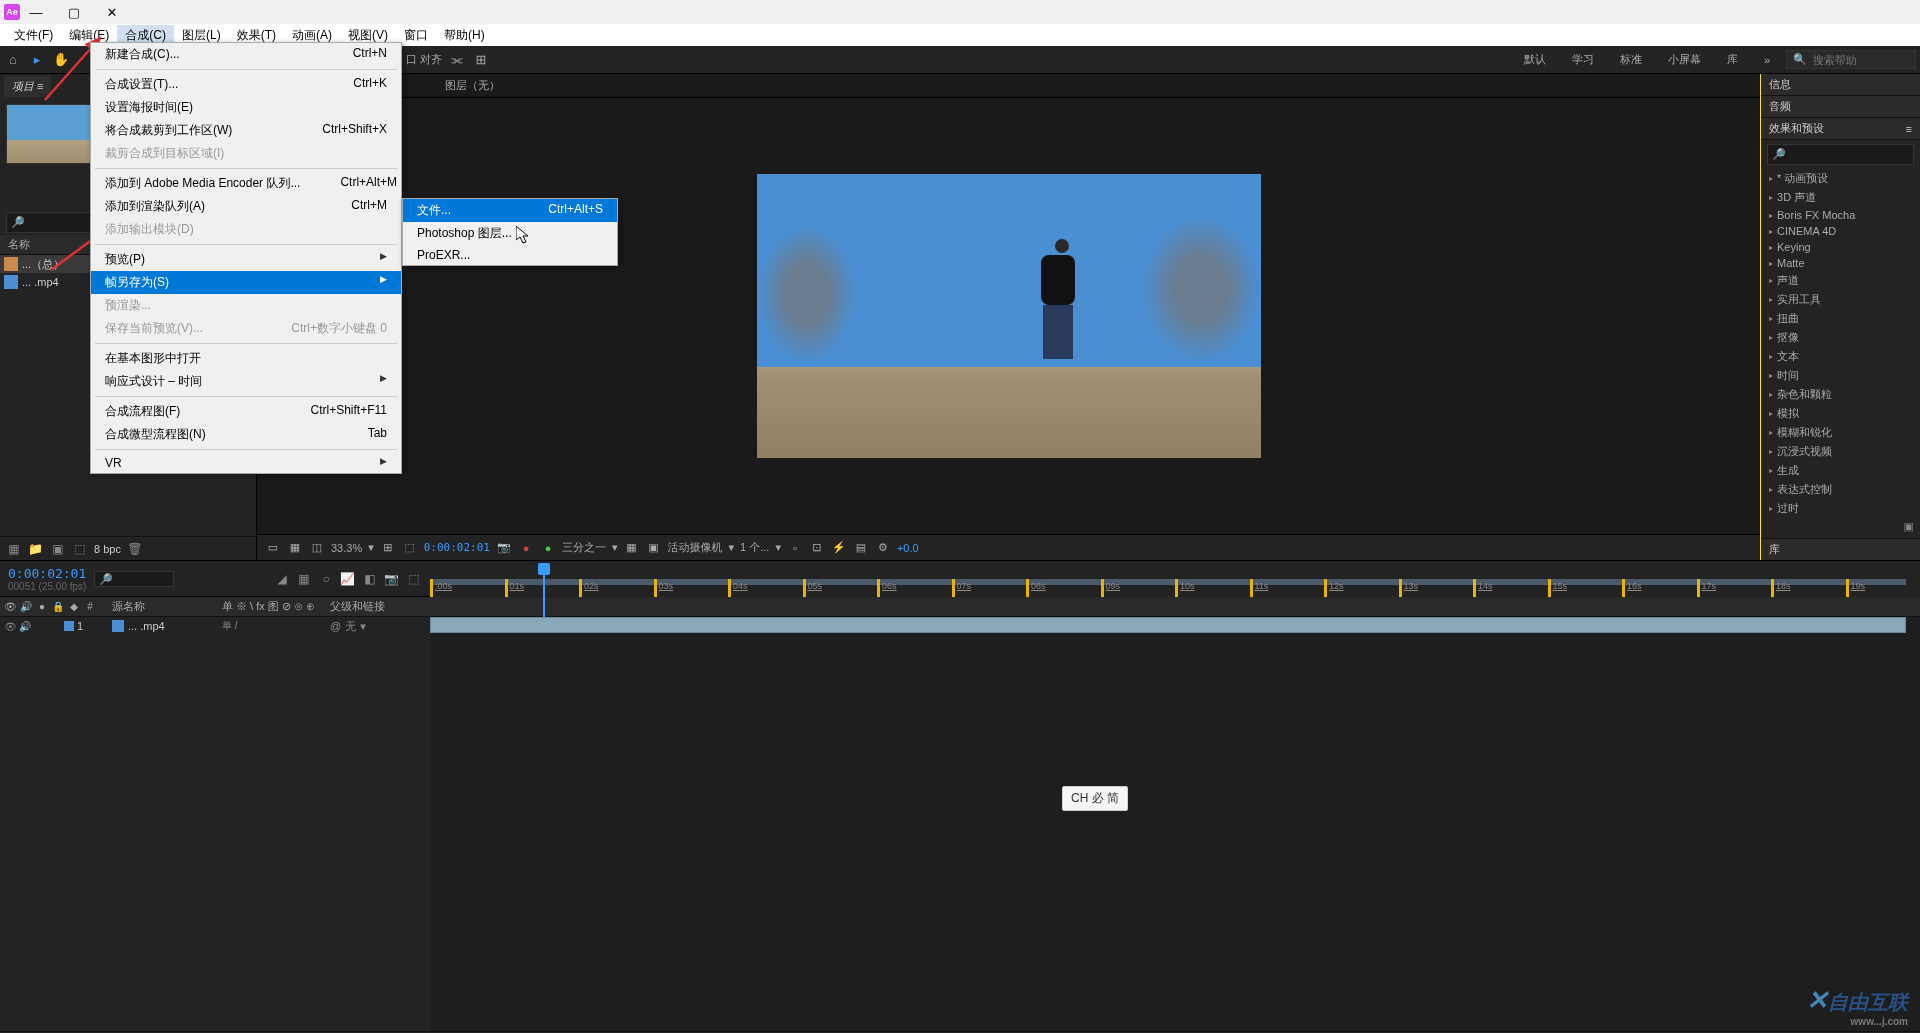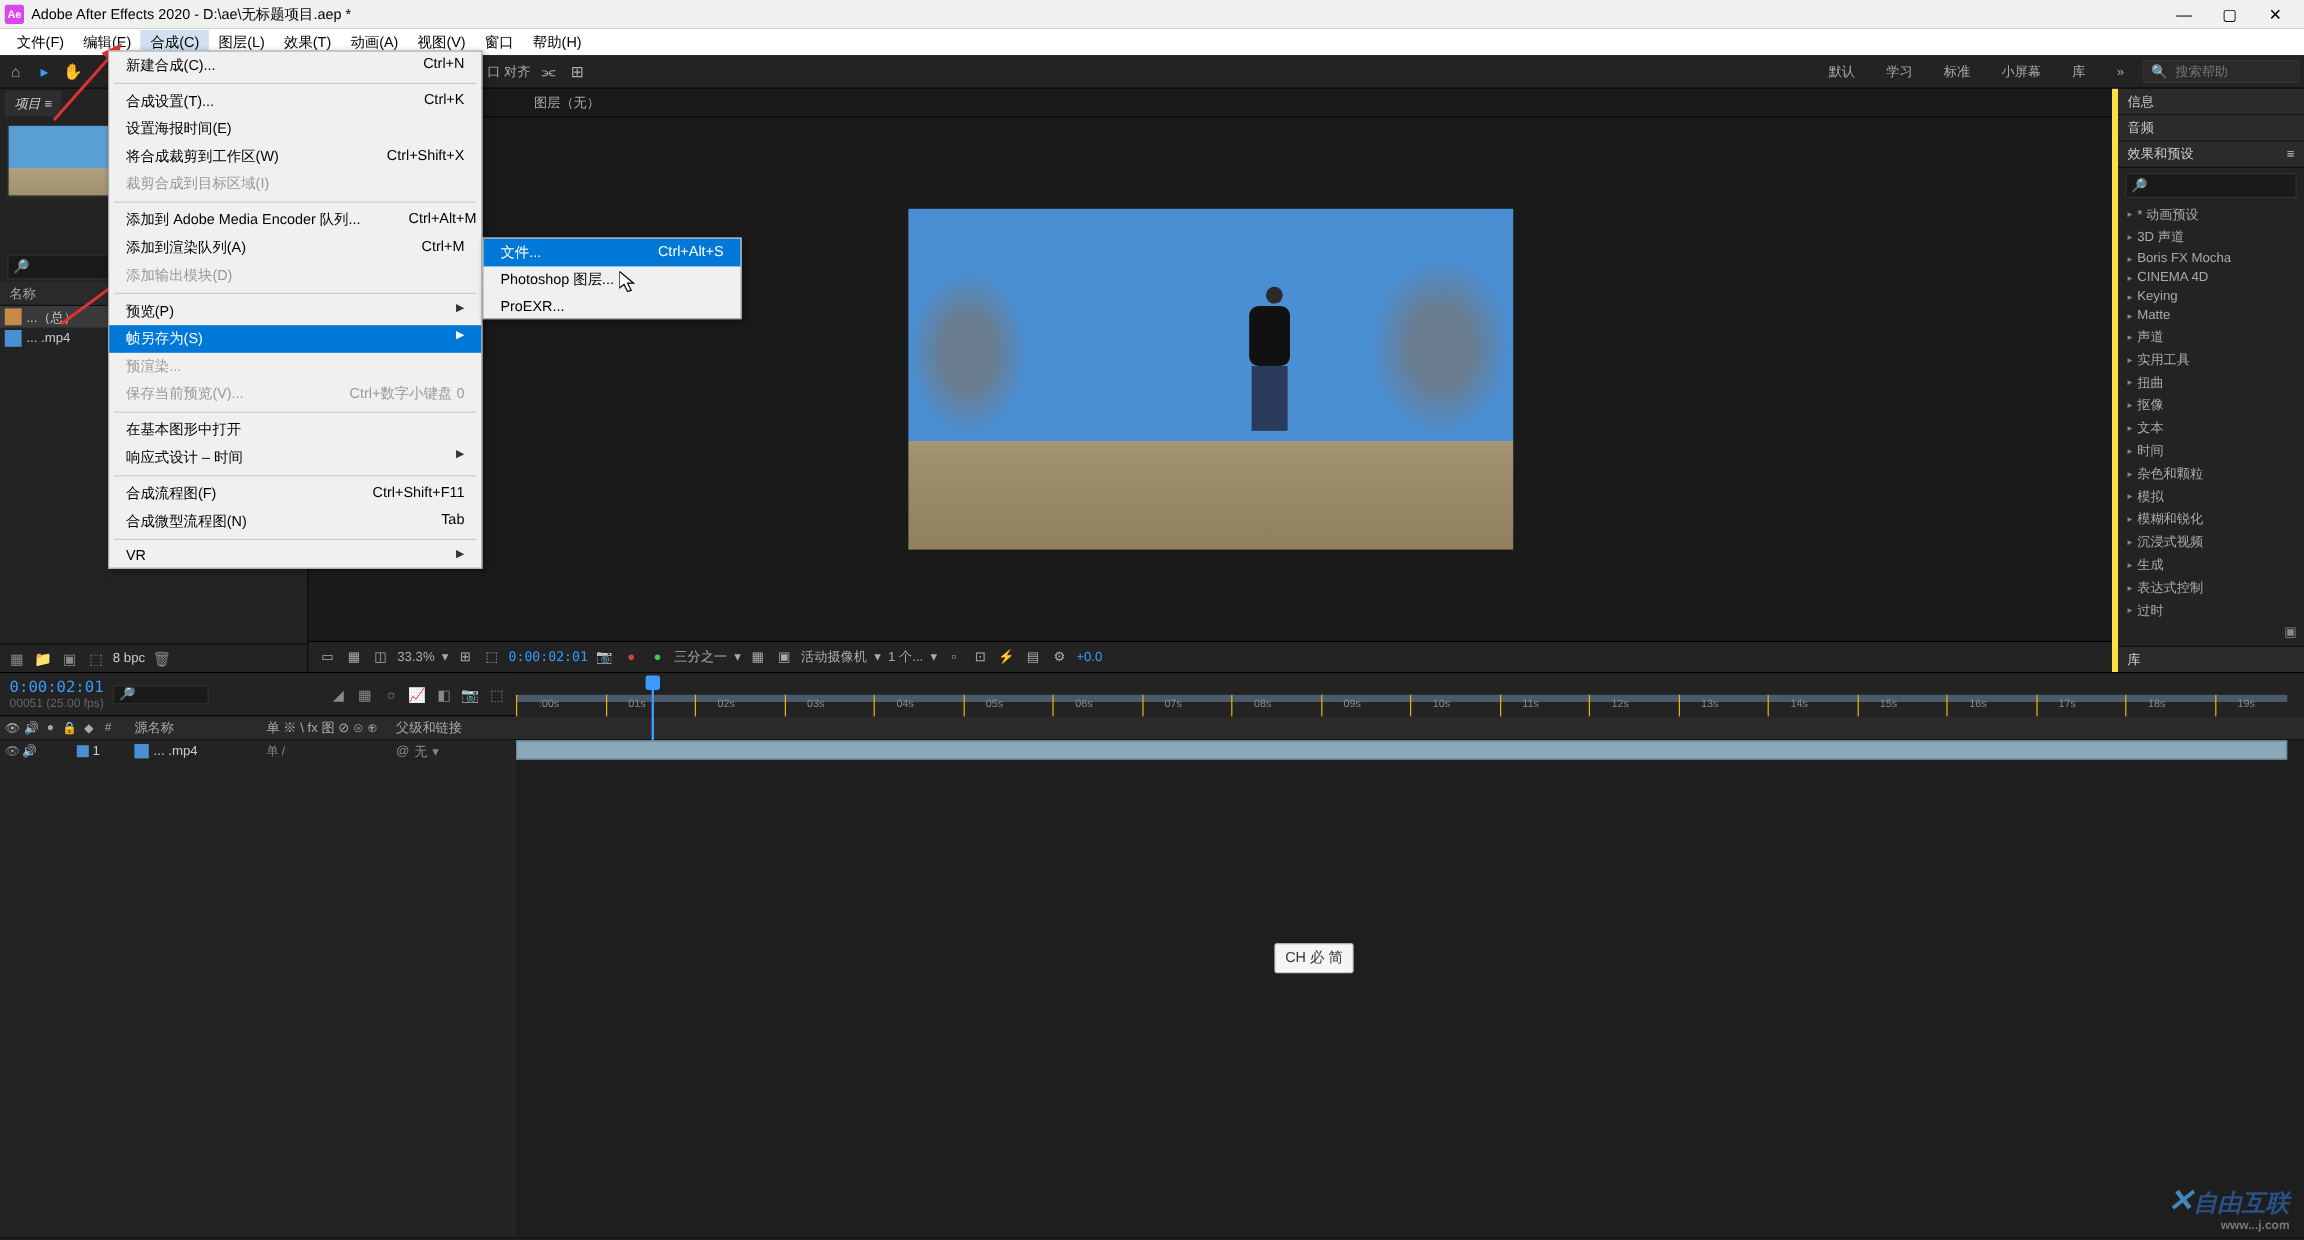--- a/index.html
+++ b/index.html
@@ -50,21 +50,21 @@
 .preview-img { width: 504px; height: 284px; background: linear-gradient(to bottom, #4a8fd4 0%, #4a8fd4 68%, #a89878 68%, #a09070 72%, #908060 100%); position: relative; overflow: hidden; }
 .preview-img .trees-l { position: absolute; left: 0; top: 50px; width: 100px; height: 140px; background: radial-gradient(ellipse at center, #8a6a4a 30%, transparent 70%); opacity: 0.5; }
 .preview-img .trees-r { position: absolute; right: 0; top: 40px; width: 120px; height: 150px; background: radial-gradient(ellipse at center, #8a6a4a 30%, transparent 70%); opacity: 0.5; }
 .preview-img .person { position: absolute; left: 280px; top: 65px; width: 40px; height: 120px; }
 .preview-img .person .head { width: 14px; height: 14px; background: #2a2a2a; border-radius: 50%; margin-left: 18px; }
 .preview-img .person .body { width: 34px; height: 50px; background: #111; border-radius: 8px; margin-top: 2px; margin-left: 4px; }
 .preview-img .person .legs { width: 30px; height: 54px; background: #2a3a5a; margin-left: 6px; margin-top: 0; }
 .center-footer { height: 26px; background: #232323; display: flex; align-items: center; gap: 6px; padding: 0 8px; border-top: 1px solid #000; font-size: 11px; color: #aaa; }
 .center-footer .fico { width: 16px; height: 16px; display: flex; align-items: center; justify-content: center; cursor: pointer; }
 
-.right-panel { width: 160px; background: #232323; border-left: 5px solid #fde047; display: flex; flex-direction: column; font-size: 11px; }
+.right-panel { width: 160px; background: #232323; border-left: 1px solid #fde047; display: flex; flex-direction: column; font-size: 11px; }
 .right-panel .r-head { height: 22px; padding: 0 8px; display: flex; align-items: center; background: #2b2b2b; border-bottom: 1px solid #111; }
 .right-panel .r-search { margin: 4px 6px; display: flex; align-items: center; background: #1a1a1a; border: 1px solid #333; padding: 2px 4px; }
 .right-panel .r-search input { background: transparent; border: none; outline: none; width: 100%; color: #aaa; }
 .preset-list { flex: 1; overflow: auto; }
 .preset-item { padding: 2px 8px; font-size: 11px; color: #aaa; cursor: pointer; display: flex; align-items: center; gap: 4px; }
 .preset-item::before { content: "▸"; font-size: 8px; color: #888; }
 .lib-head { height: 22px; padding: 0 8px; display: flex; align-items: center; background: #2b2b2b; border-top: 1px solid #111; }
 
 
 .dropdown { position: absolute; background: #f0f0f0; color: #000; border: 1px solid #aaa; box-shadow: 2px 2px 6px rgba(0,0,0,0.4); font-size: 12px; z-index: 100; }
@@ -92,21 +92,21 @@
 .tl-left { width: 430px; display: flex; flex-direction: column; }
 .tl-left-top { height: 36px; display: flex; align-items: center; gap: 8px; padding: 0 8px; }
 .tl-timecode { color: #3a9aff; font-size: 13px; font-family: monospace; }
 .tl-search { background: #1a1a1a; border: 1px solid #333; padding: 1px 4px; width: 80px; }
 .tl-search input { background: transparent; border: none; outline: none; color: #aaa; width: 100%; font-size: 11px; }
 .tl-icons { display: flex; gap: 6px; margin-left: auto; }
 .tl-icons .ico { width: 16px; height: 16px; color: #888; display: flex; align-items: center; justify-content: center; cursor: pointer; font-size: 12px; }
 .tl-right { flex: 1; position: relative; }
 .ruler { height: 36px; position: relative; background: #232323; }
 .ruler-ticks { position: absolute; bottom: 0; left: 0; right: 0; height: 18px; display: flex; }
-.ruler-tick { flex: 1; border-left: 1px solid #eab308; font-size: 9px; color: #888; padding-left: 18px; padding-top: 2px; position: relative; }
+.ruler-tick { flex: 1; border-left: 3px solid #eab308; font-size: 9px; color: #888; padding-left: 2px; padding-top: 2px; position: relative; text-decoration: underline; }
 .playhead { position: absolute; top: 2px; width: 12px; height: 12px; background: #3a9aff; left: 108px; border-radius: 2px; }
 .playhead::after { content: ""; position: absolute; left: 5px; top: 12px; width: 2px; height: 440px; background: #3a9aff; }
 .workarea { position: absolute; top: 18px; left: 0; right: 14px; height: 6px; background: #4a5a6a; }
 
 .tl-cols { height: 20px; background: #2a2a2a; display: flex; border-bottom: 1px solid #111; font-size: 11px; color: #aaa; }
 .tl-cols .col-a { width: 108px; display: flex; align-items: center; padding: 0 4px; gap: 4px; }
 .tl-cols .col-a .ci { width: 12px; font-size: 10px; text-align: center; }
 .tl-cols .col-b { width: 110px; display: flex; align-items: center; padding: 0 4px; }
 .tl-cols .col-c { width: 108px; display: flex; align-items: center; padding: 0 4px; gap: 4px; }
 .tl-cols .col-d { width: 104px; display: flex; align-items: center; padding: 0 4px; }
@@ -131,21 +131,20 @@
 
 .watermark { position: absolute; right: 12px; bottom: 6px; font-size: 20px; font-weight: bold; font-style: italic; color: #2a5a9a; opacity: 0.85; pointer-events: none; }
 .watermark .wm-sub { font-size: 10px; color: #888; display: block; text-align: right; font-style: normal; }
 .watermark .x { color: #4a9ad4; font-size: 26px; }
 </style>
 </head>
 <body>
 
 <div class="titlebar">
   <div class="app-icon">Ae</div>
-  <div class="title-text">Adobe After Effects 2020 - D:\ae\无标题项目.aep *</div>
   <div class="win-btns">
     <div class="win-btn">—</div>
     <div class="win-btn">▢</div>
     <div class="win-btn">✕</div>
   </div>
 </div>
 
 <div class="menubar">
   <div class="menu-item">文件(F)</div>
   <div class="menu-item">编辑(E)</div>

